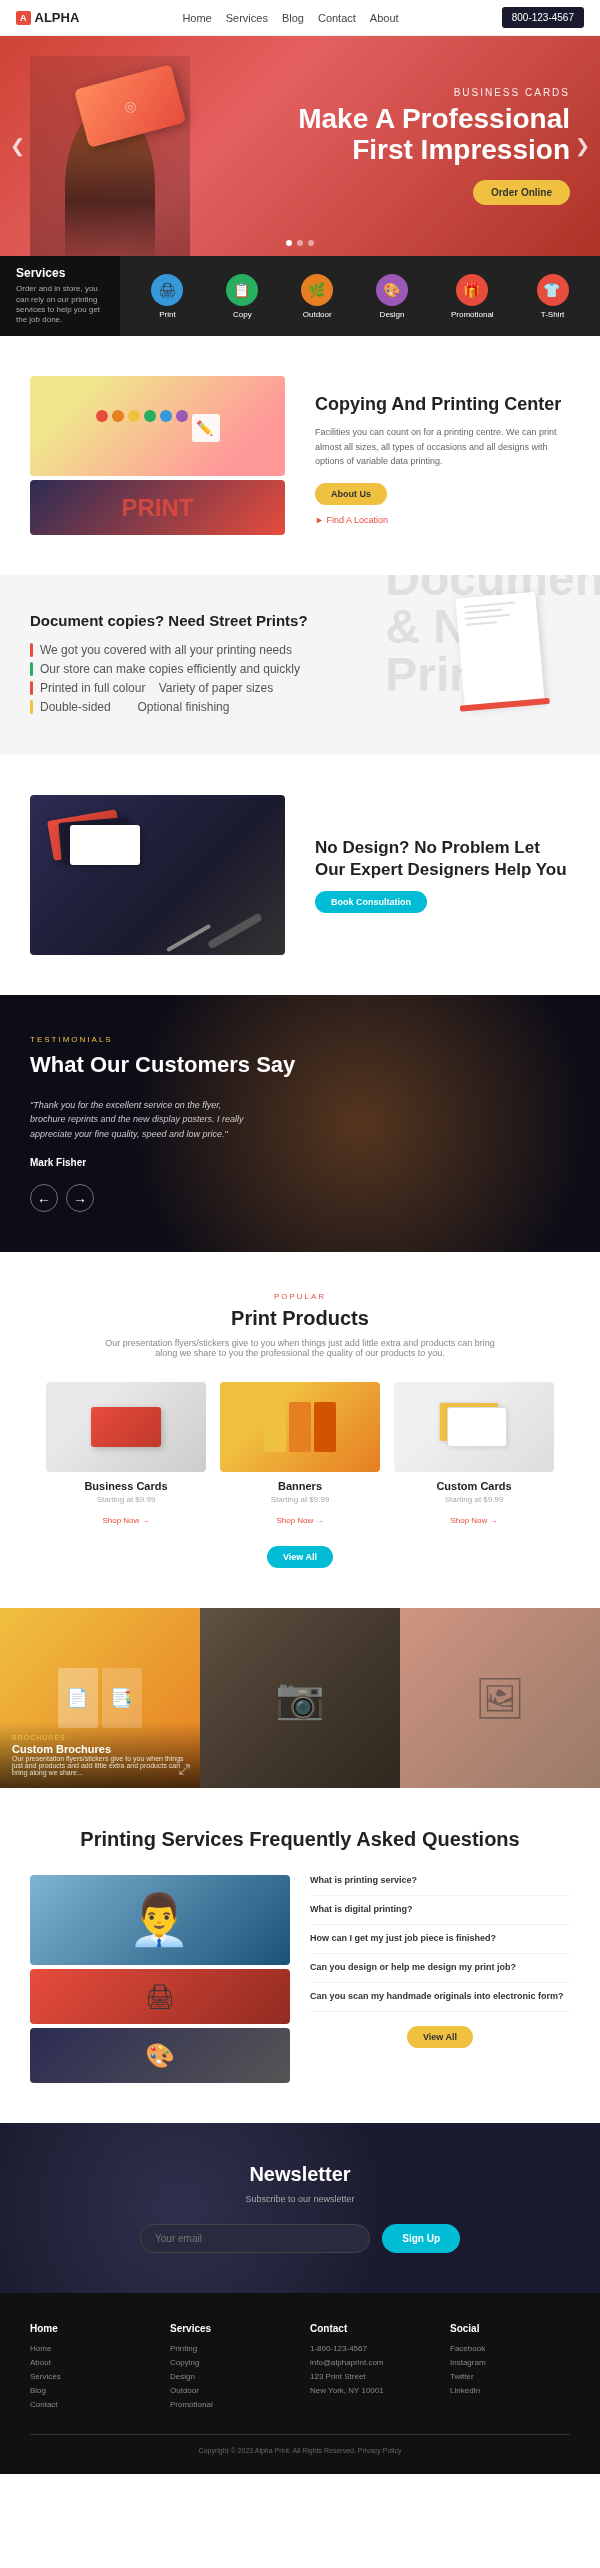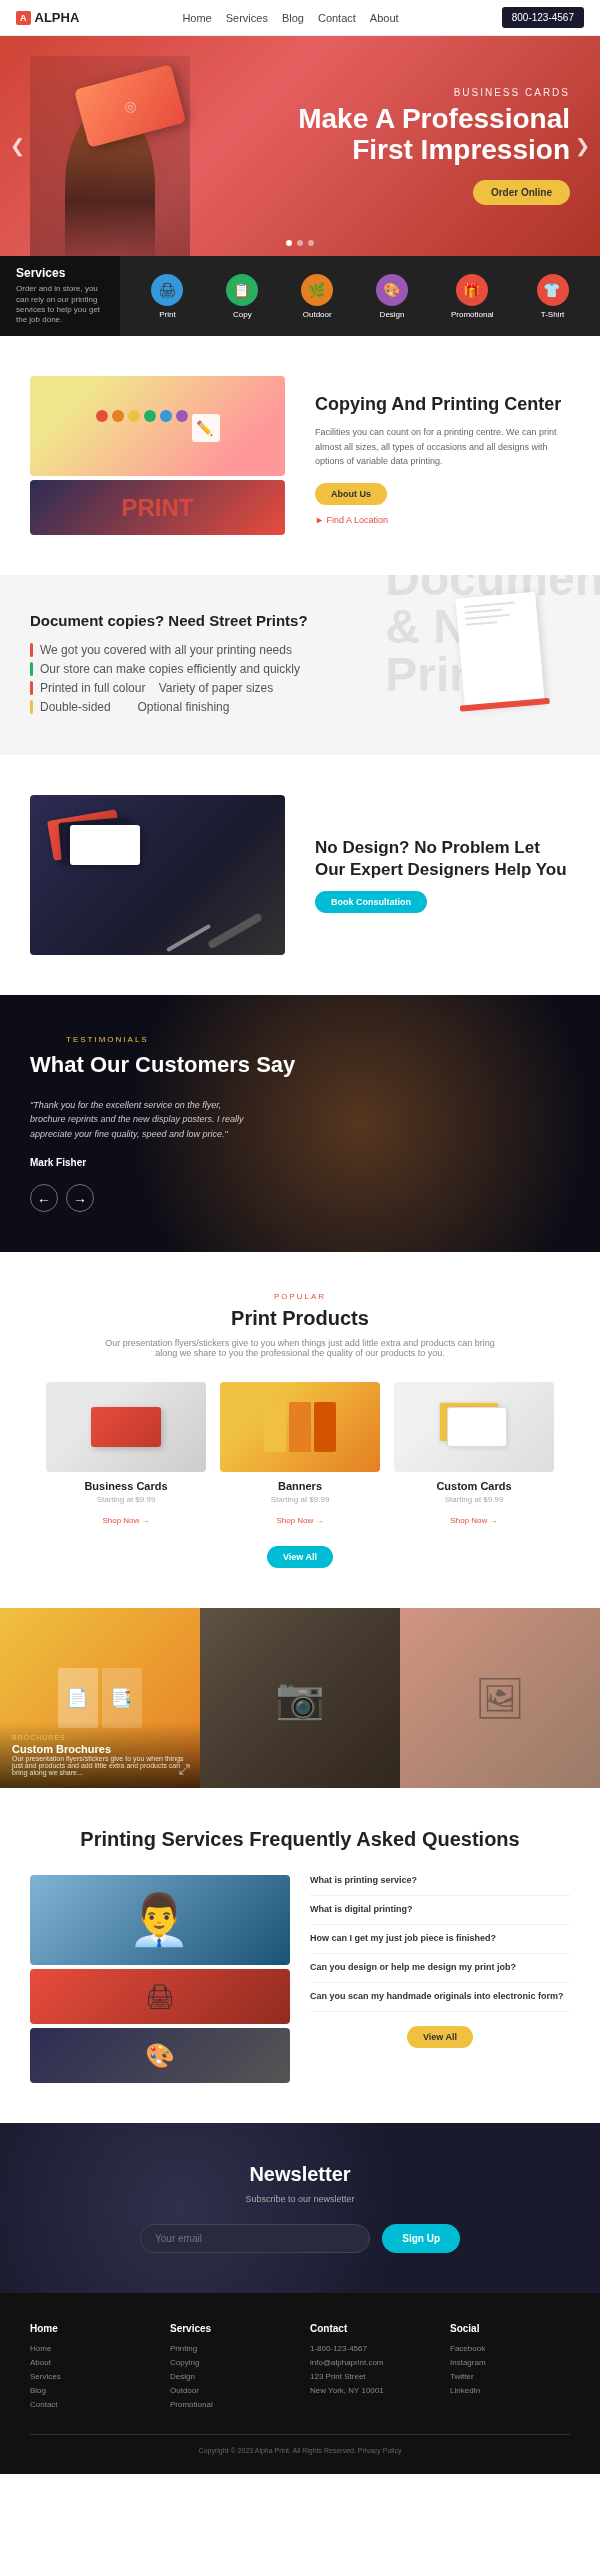--- a/index.html
+++ b/index.html
@@ -91,21 +91,21 @@
     .design-features li::before { content: ''; position: absolute; left: 0; top: 50%; transform: translateY(-50%); width: 3px; height: 14px; border-radius: 2px; }
     .design-features li:nth-child(1)::before { background: #e74c3c; }
     .design-features li:nth-child(2)::before { background: #f0c040; }
     .design-features li:nth-child(3)::before { background: #27ae60; }
     .btn-teal { background: #00bcd4; color: #fff; font-size: 9px; font-weight: 700; padding: 6px 16px; border-radius: 20px; cursor: pointer; display: inline-block; border: none; }
 
     
     .section-testimonials { background: #1a1a2e; padding: 40px 30px; position: relative; overflow: hidden; }
     .testimonials-overlay { position: absolute; top: 0; left: 0; right: 0; bottom: 0; background: rgba(0,0,0,0.5); background-image: radial-gradient(circle at 60% 50%, rgba(255,150,50,0.3) 0%, transparent 60%); }
     .testimonials-content { position: relative; z-index: 2; }
-    .testimonials-eyebrow { font-size: 8px; color: #f0c040; text-transform: uppercase; letter-spacing: 2px; margin-bottom: 8px; margin-left: 36px; }
+    .testimonials-eyebrow { font-size: 8px; color: #f0c040; text-transform: uppercase; letter-spacing: 2px; margin-bottom: 8px; }
     .testimonials-title { font-size: 22px; font-weight: 900; color: #fff; margin-bottom: 20px; }
     .testimonial-quote { font-size: 9px; color: #ccc; line-height: 1.6; margin-bottom: 16px; max-width: 220px; font-style: italic; }
     .testimonial-author { font-size: 10px; font-weight: 700; color: #fff; margin-bottom: 16px; }
     .testimonial-nav { display: flex; gap: 8px; }
     .testimonial-nav-btn { width: 28px; height: 28px; border-radius: 50%; border: 1px solid rgba(255,255,255,0.4); background: transparent; color: #fff; font-size: 14px; cursor: pointer; display: flex; align-items: center; justify-content: center; }
 
     
     .section-products { padding: 40px 30px; background: #fff; text-align: center; }
     .section-eyebrow { font-size: 8px; color: #e74c3c; text-transform: uppercase; letter-spacing: 2px; margin-bottom: 6px; }
     .section-title { font-size: 20px; font-weight: 900; color: #222; margin-bottom: 8px; }

